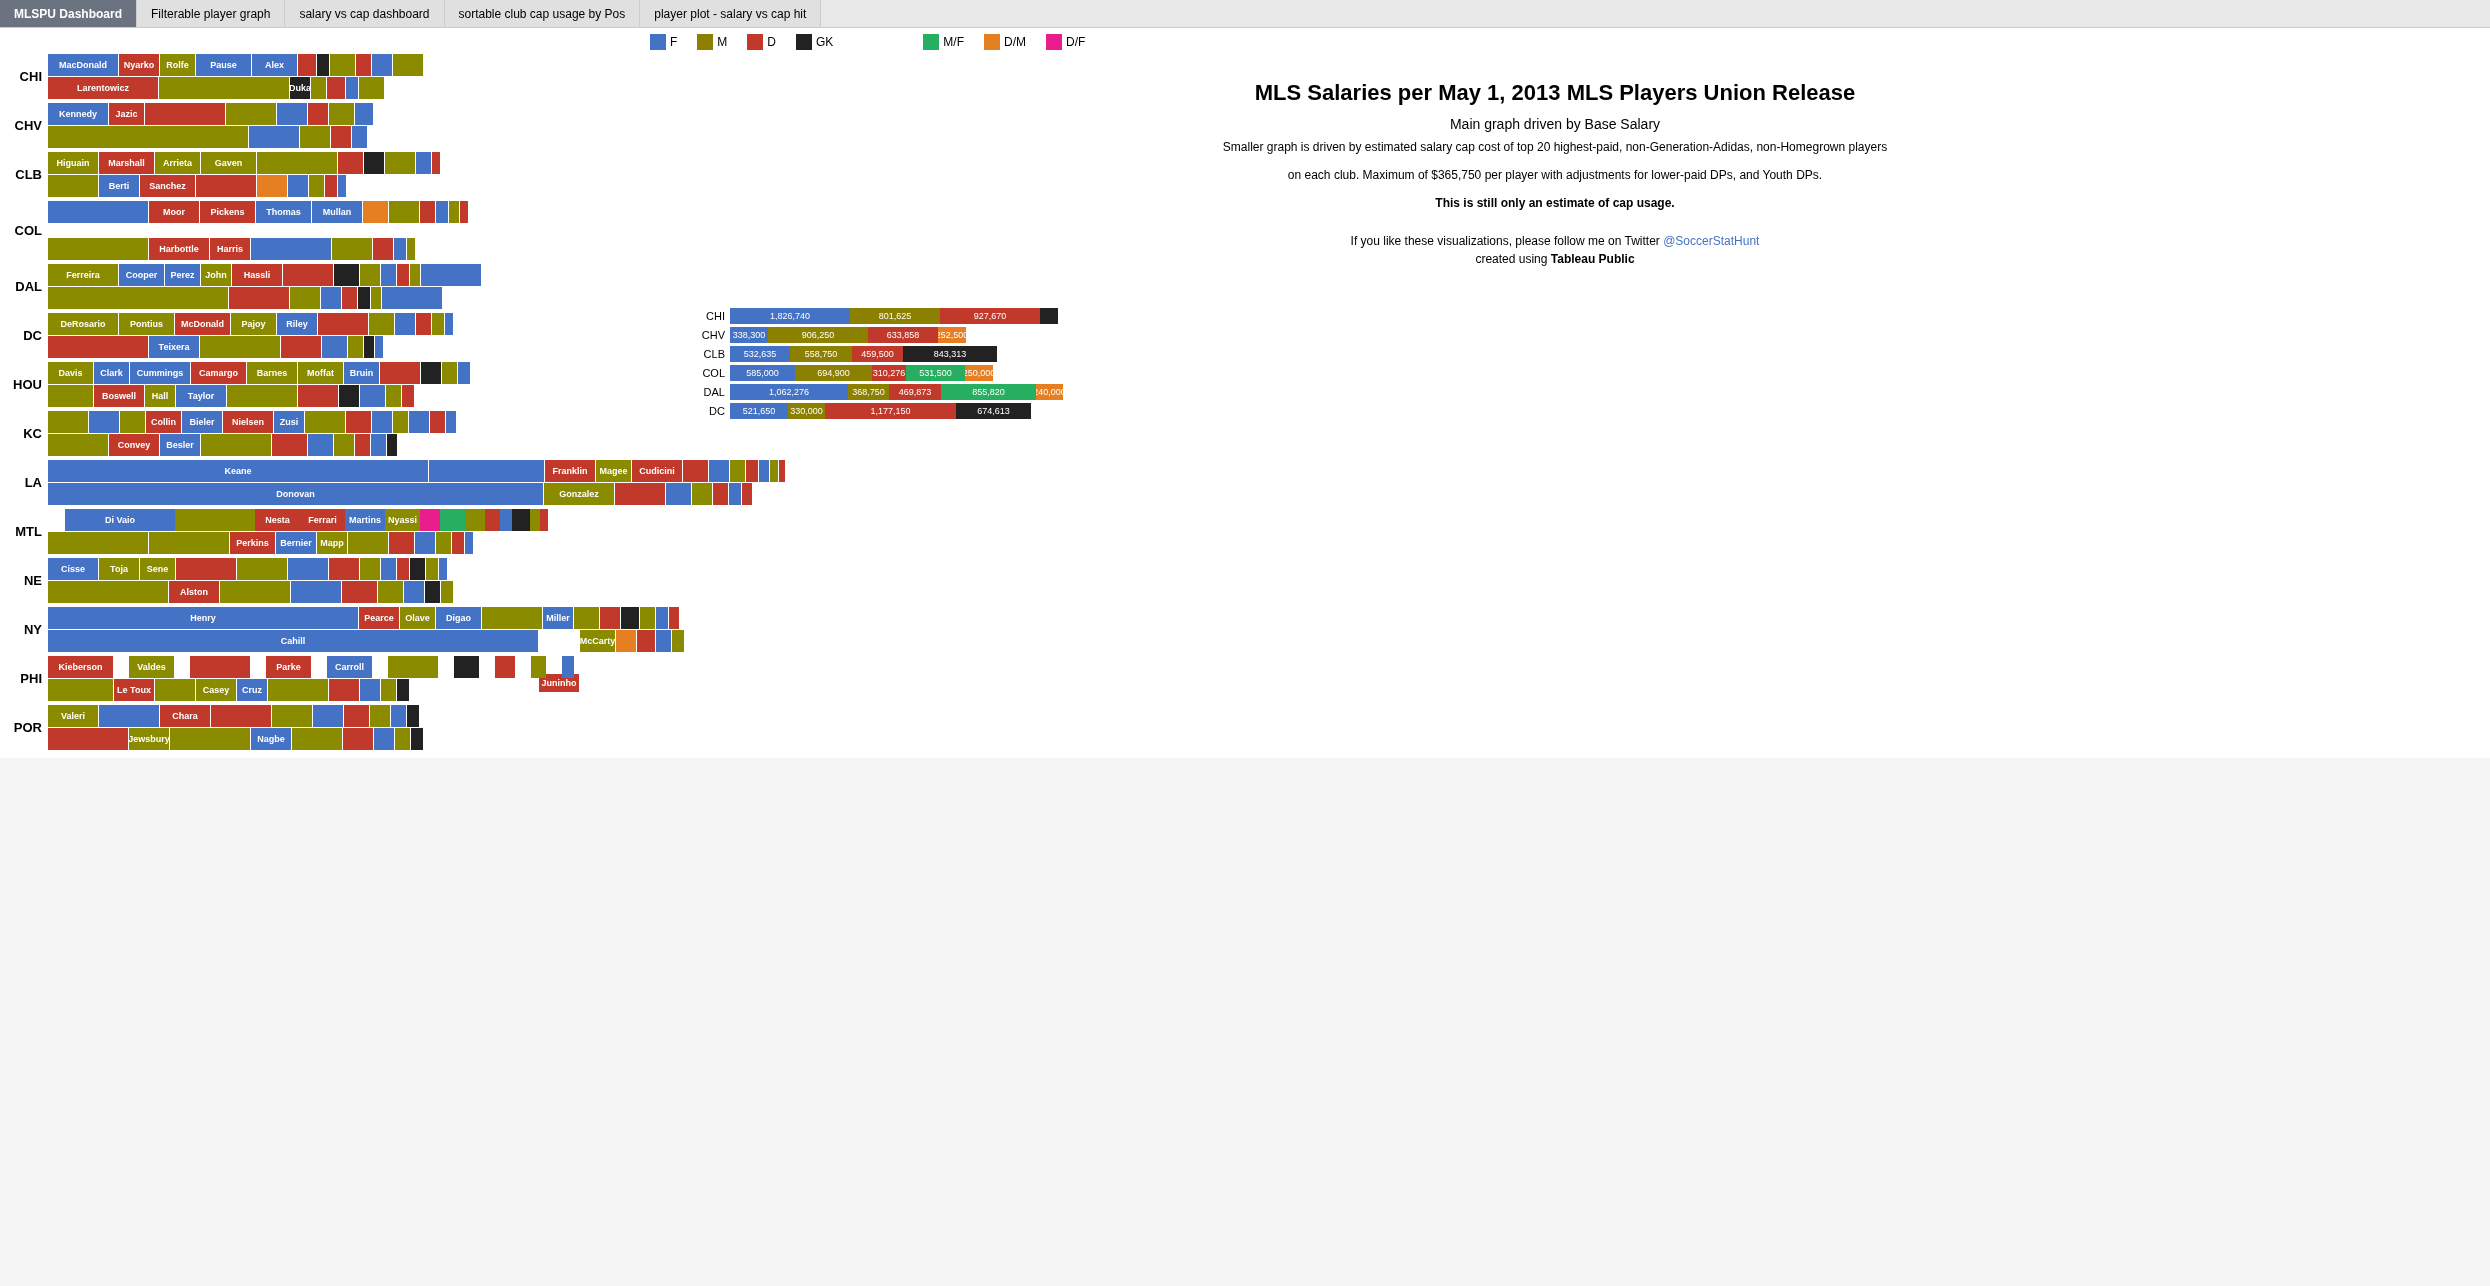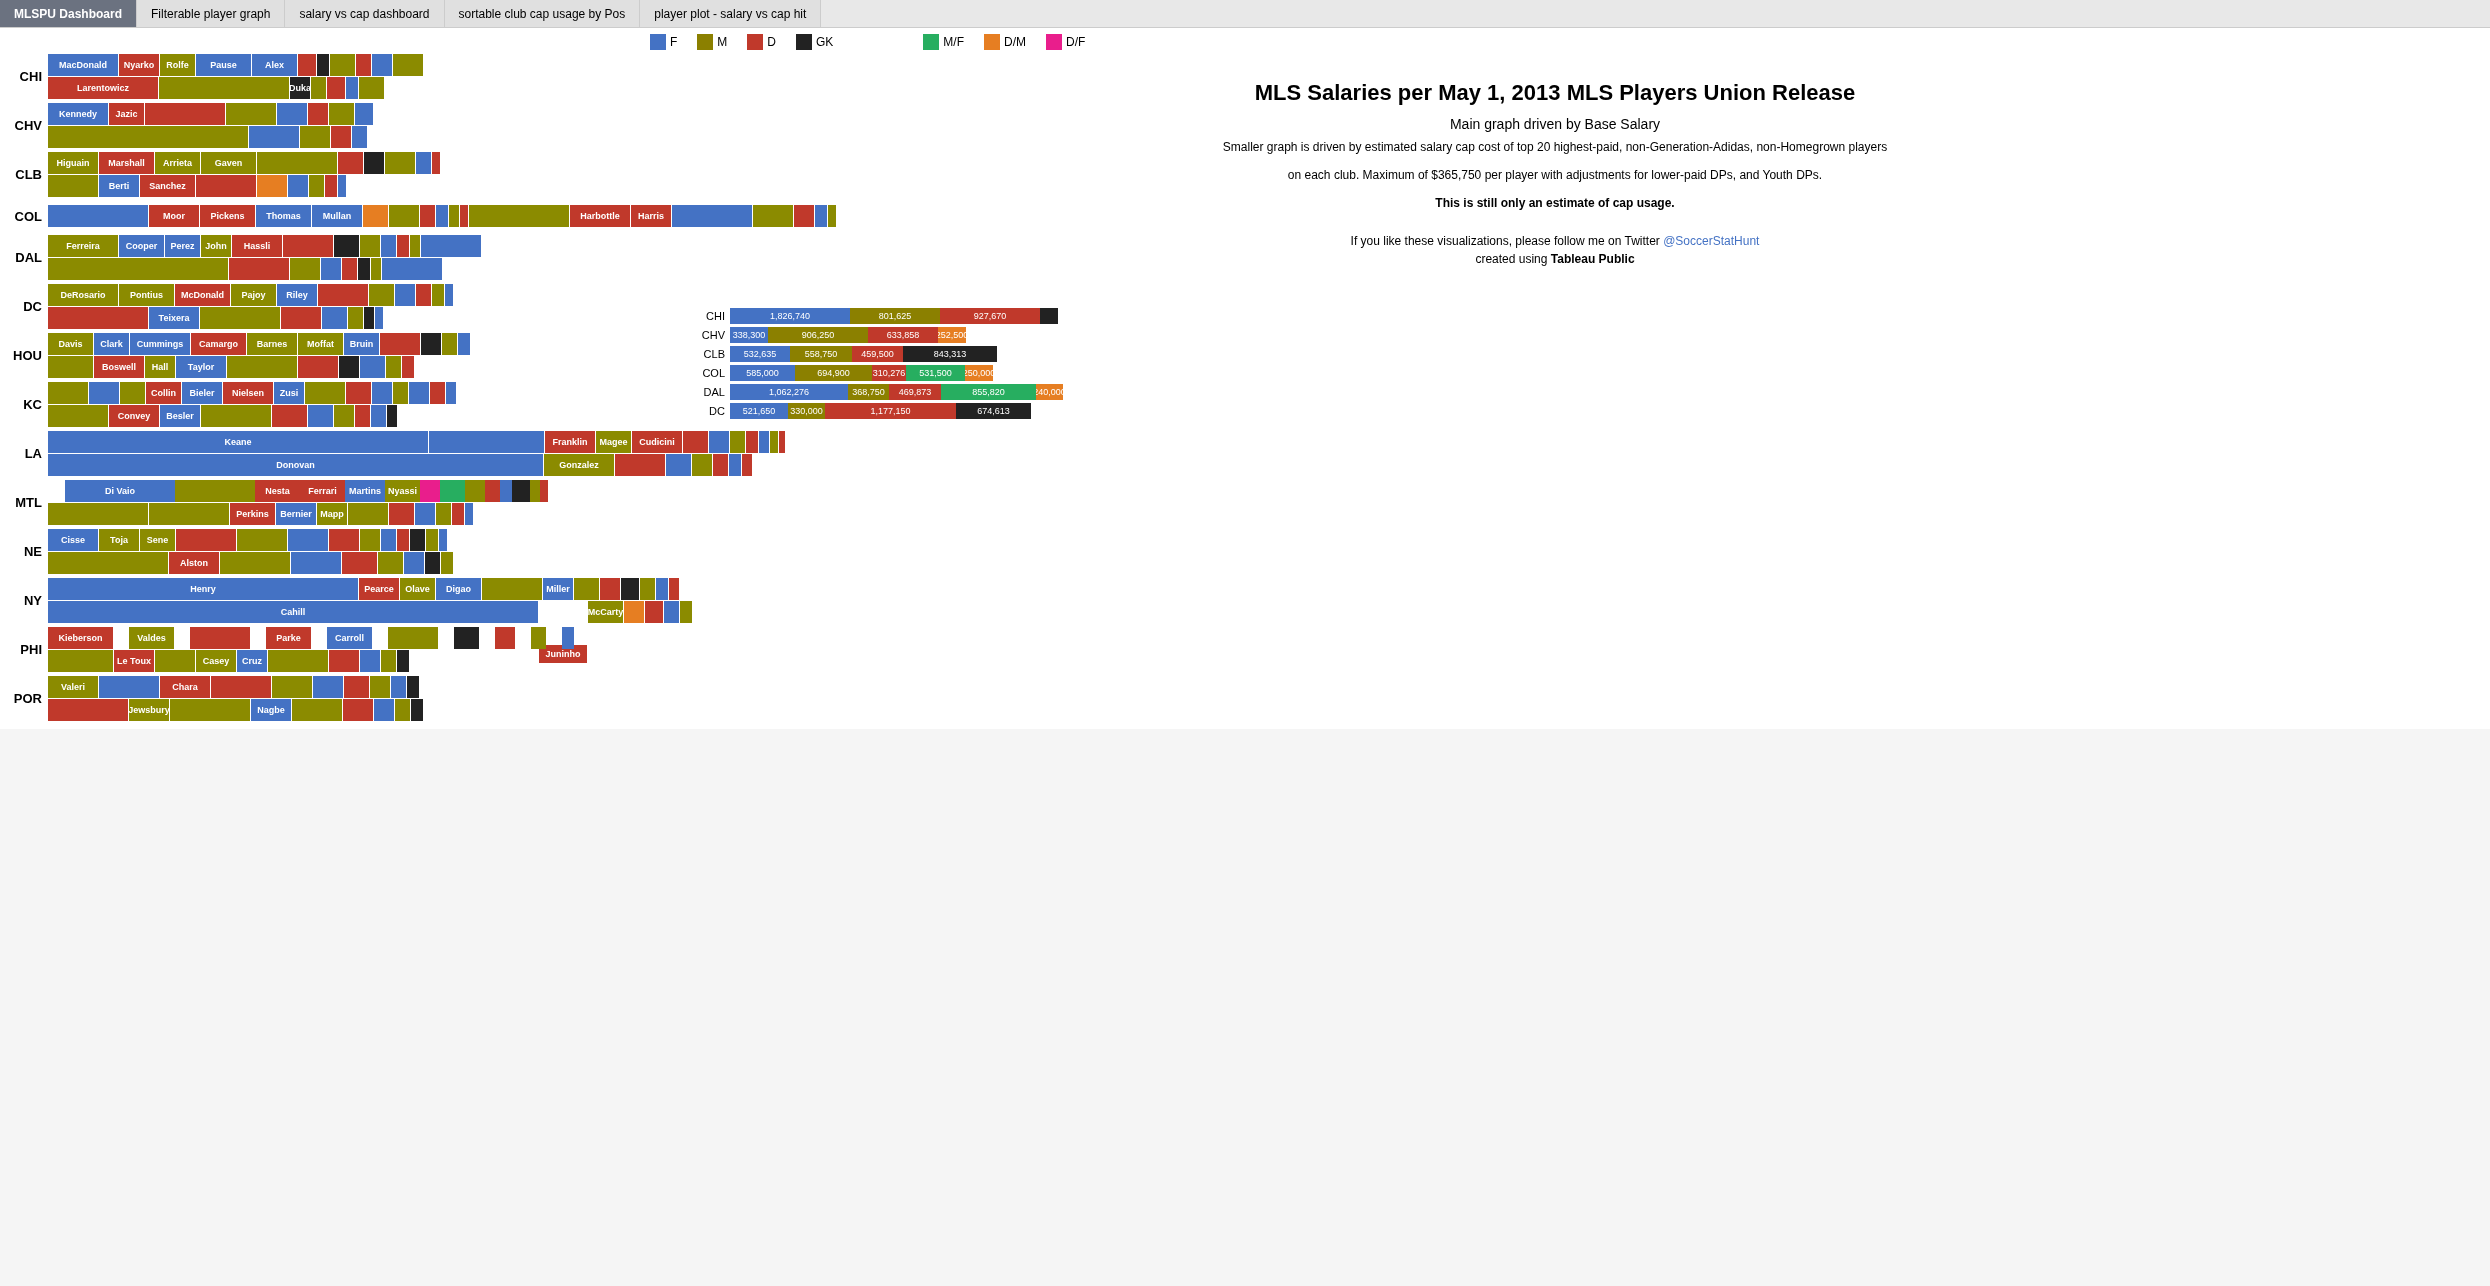--- a/index.html
+++ b/index.html
@@ -290,21 +290,21 @@
             <div class="block blue" style="width:20px;"></div>
             <div class="block olive" style="width:15px;"></div>
             <div class="block red" style="width:12px;"></div>
             <div class="block blue" style="width:8px;"></div>
           </div>
         </div>
       </div>
 
       <div class="team-row">
         <div class="team-label">COL</div>
-        <div style="display:flex;flex-direction:row;gap:1px;flex:1;">
+        <div style="display:flex;flex-direction:column;gap:15px;flex:1;">
           <div style="display:flex;gap:1px;height:22px;">
             <div class="block blue" style="width:100px;"></div>
             <div class="block red" style="width:50px;">Moor</div>
             <div class="block red" style="width:55px;">Pickens</div>
             <div class="block blue" style="width:55px;">Thomas</div>
             <div class="block blue" style="width:50px;">Mullan</div>
             <div class="block orange" style="width:25px;"></div>
             <div class="block olive" style="width:30px;"></div>
             <div class="block red" style="width:15px;"></div>
             <div class="block blue" style="width:12px;"></div>
@@ -557,21 +557,21 @@
             <div class="block blue" style="width:30px;">Miller</div>
             <div class="block olive" style="width:25px;"></div>
             <div class="block red" style="width:20px;"></div>
             <div class="block black" style="width:18px;"></div>
             <div class="block olive" style="width:15px;"></div>
             <div class="block blue" style="width:12px;"></div>
             <div class="block red" style="width:10px;"></div>
           </div>
           <div style="display:flex;gap:1px;height:22px;">
             <div class="block blue" style="width:490px;">Cahill</div>
-            <div class="block red" style="width:48px;margin-top:44px;">Juninho</div>
+            <div class="block red" style="width:40px;margin-top:44px;">Juninho</div>
             <div class="block olive" style="width:35px;">McCarty</div>
             <div class="block orange" style="width:20px;"></div>
             <div class="block red" style="width:18px;"></div>
             <div class="block blue" style="width:15px;"></div>
             <div class="block olive" style="width:12px;"></div>
           </div>
         </div>
       </div>
 
       <div class="team-row">

